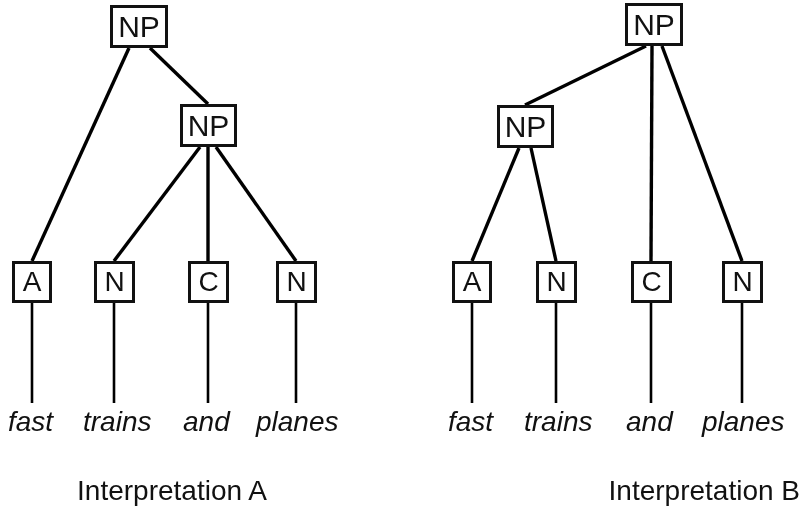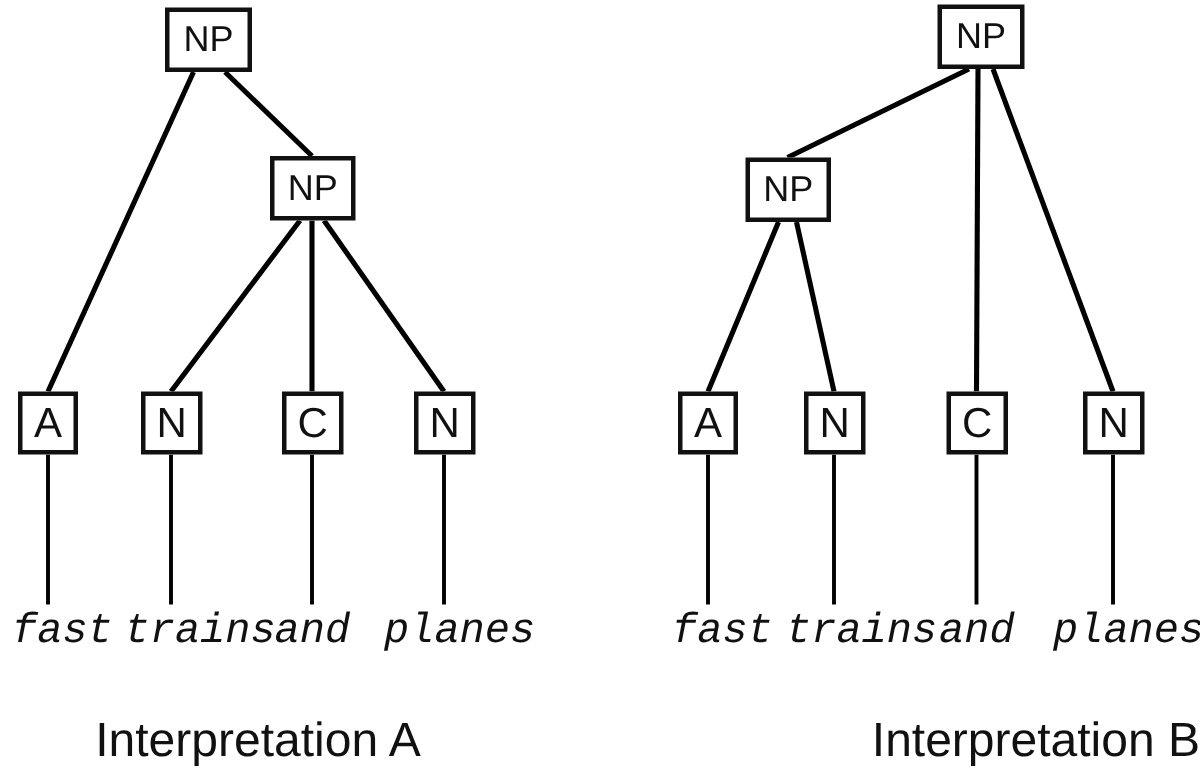--- a/index.html
+++ b/index.html
@@ -41,39 +41,38 @@
     box-sizing: border-box;
     border: 3.4px solid #111111;
     background: #ffffff;
     display: flex;
     align-items: center;
     justify-content: center;
     color: #111111;
     line-height: 1;
   }
   .nodebox.phrase {
-    font-size: 24px;
+    font-size: 30px;
     letter-spacing: 0px;
   }
   .nodebox.pos {
     font-size: 28px;
     border-width: 3.2px;
   }
   .word {
     position: absolute;
     font-style: italic;
     font-size: 28px;
     color: #111111;
     white-space: nowrap;
     line-height: 1;
-    font-family: Liberation Mono, monospace;
   }
   .caption {
     position: absolute;
-    font-size: 32px;
+    font-size: 28px;
     color: #111111;
     white-space: nowrap;
     line-height: 1;
     text-align: center;
   }
 </style>
 </head>
 <body>
 
 <div id="canvas">

